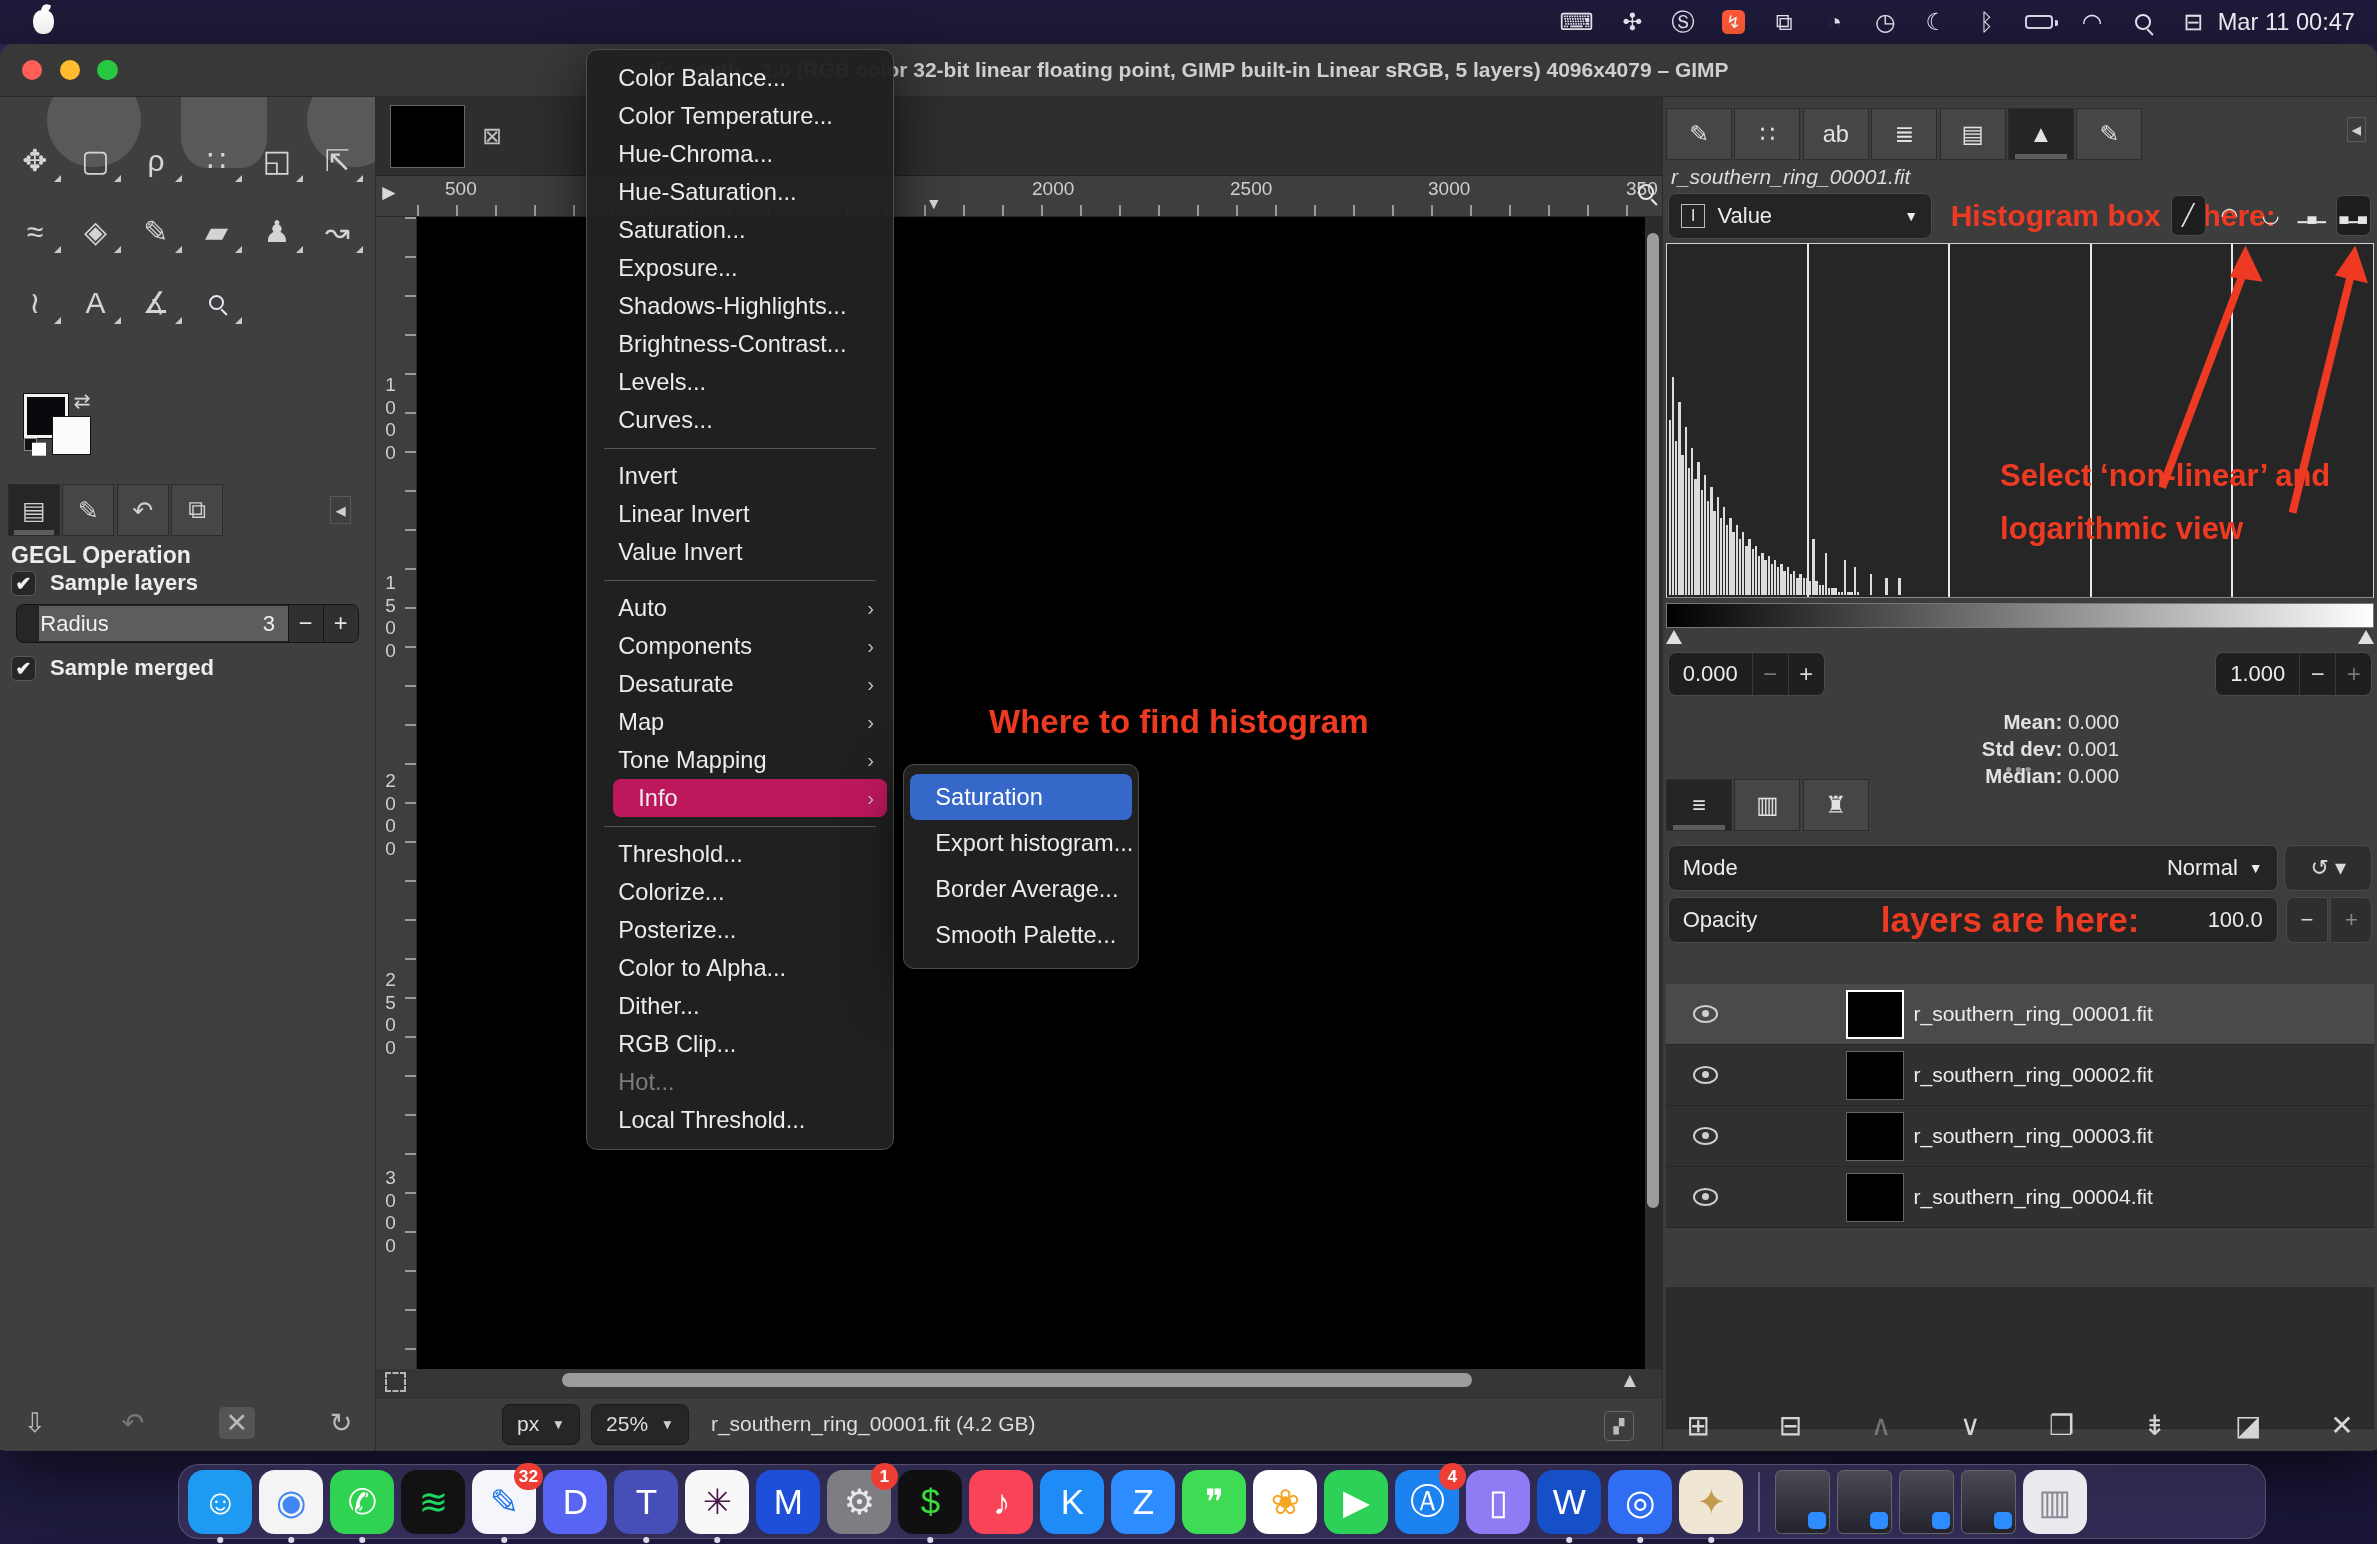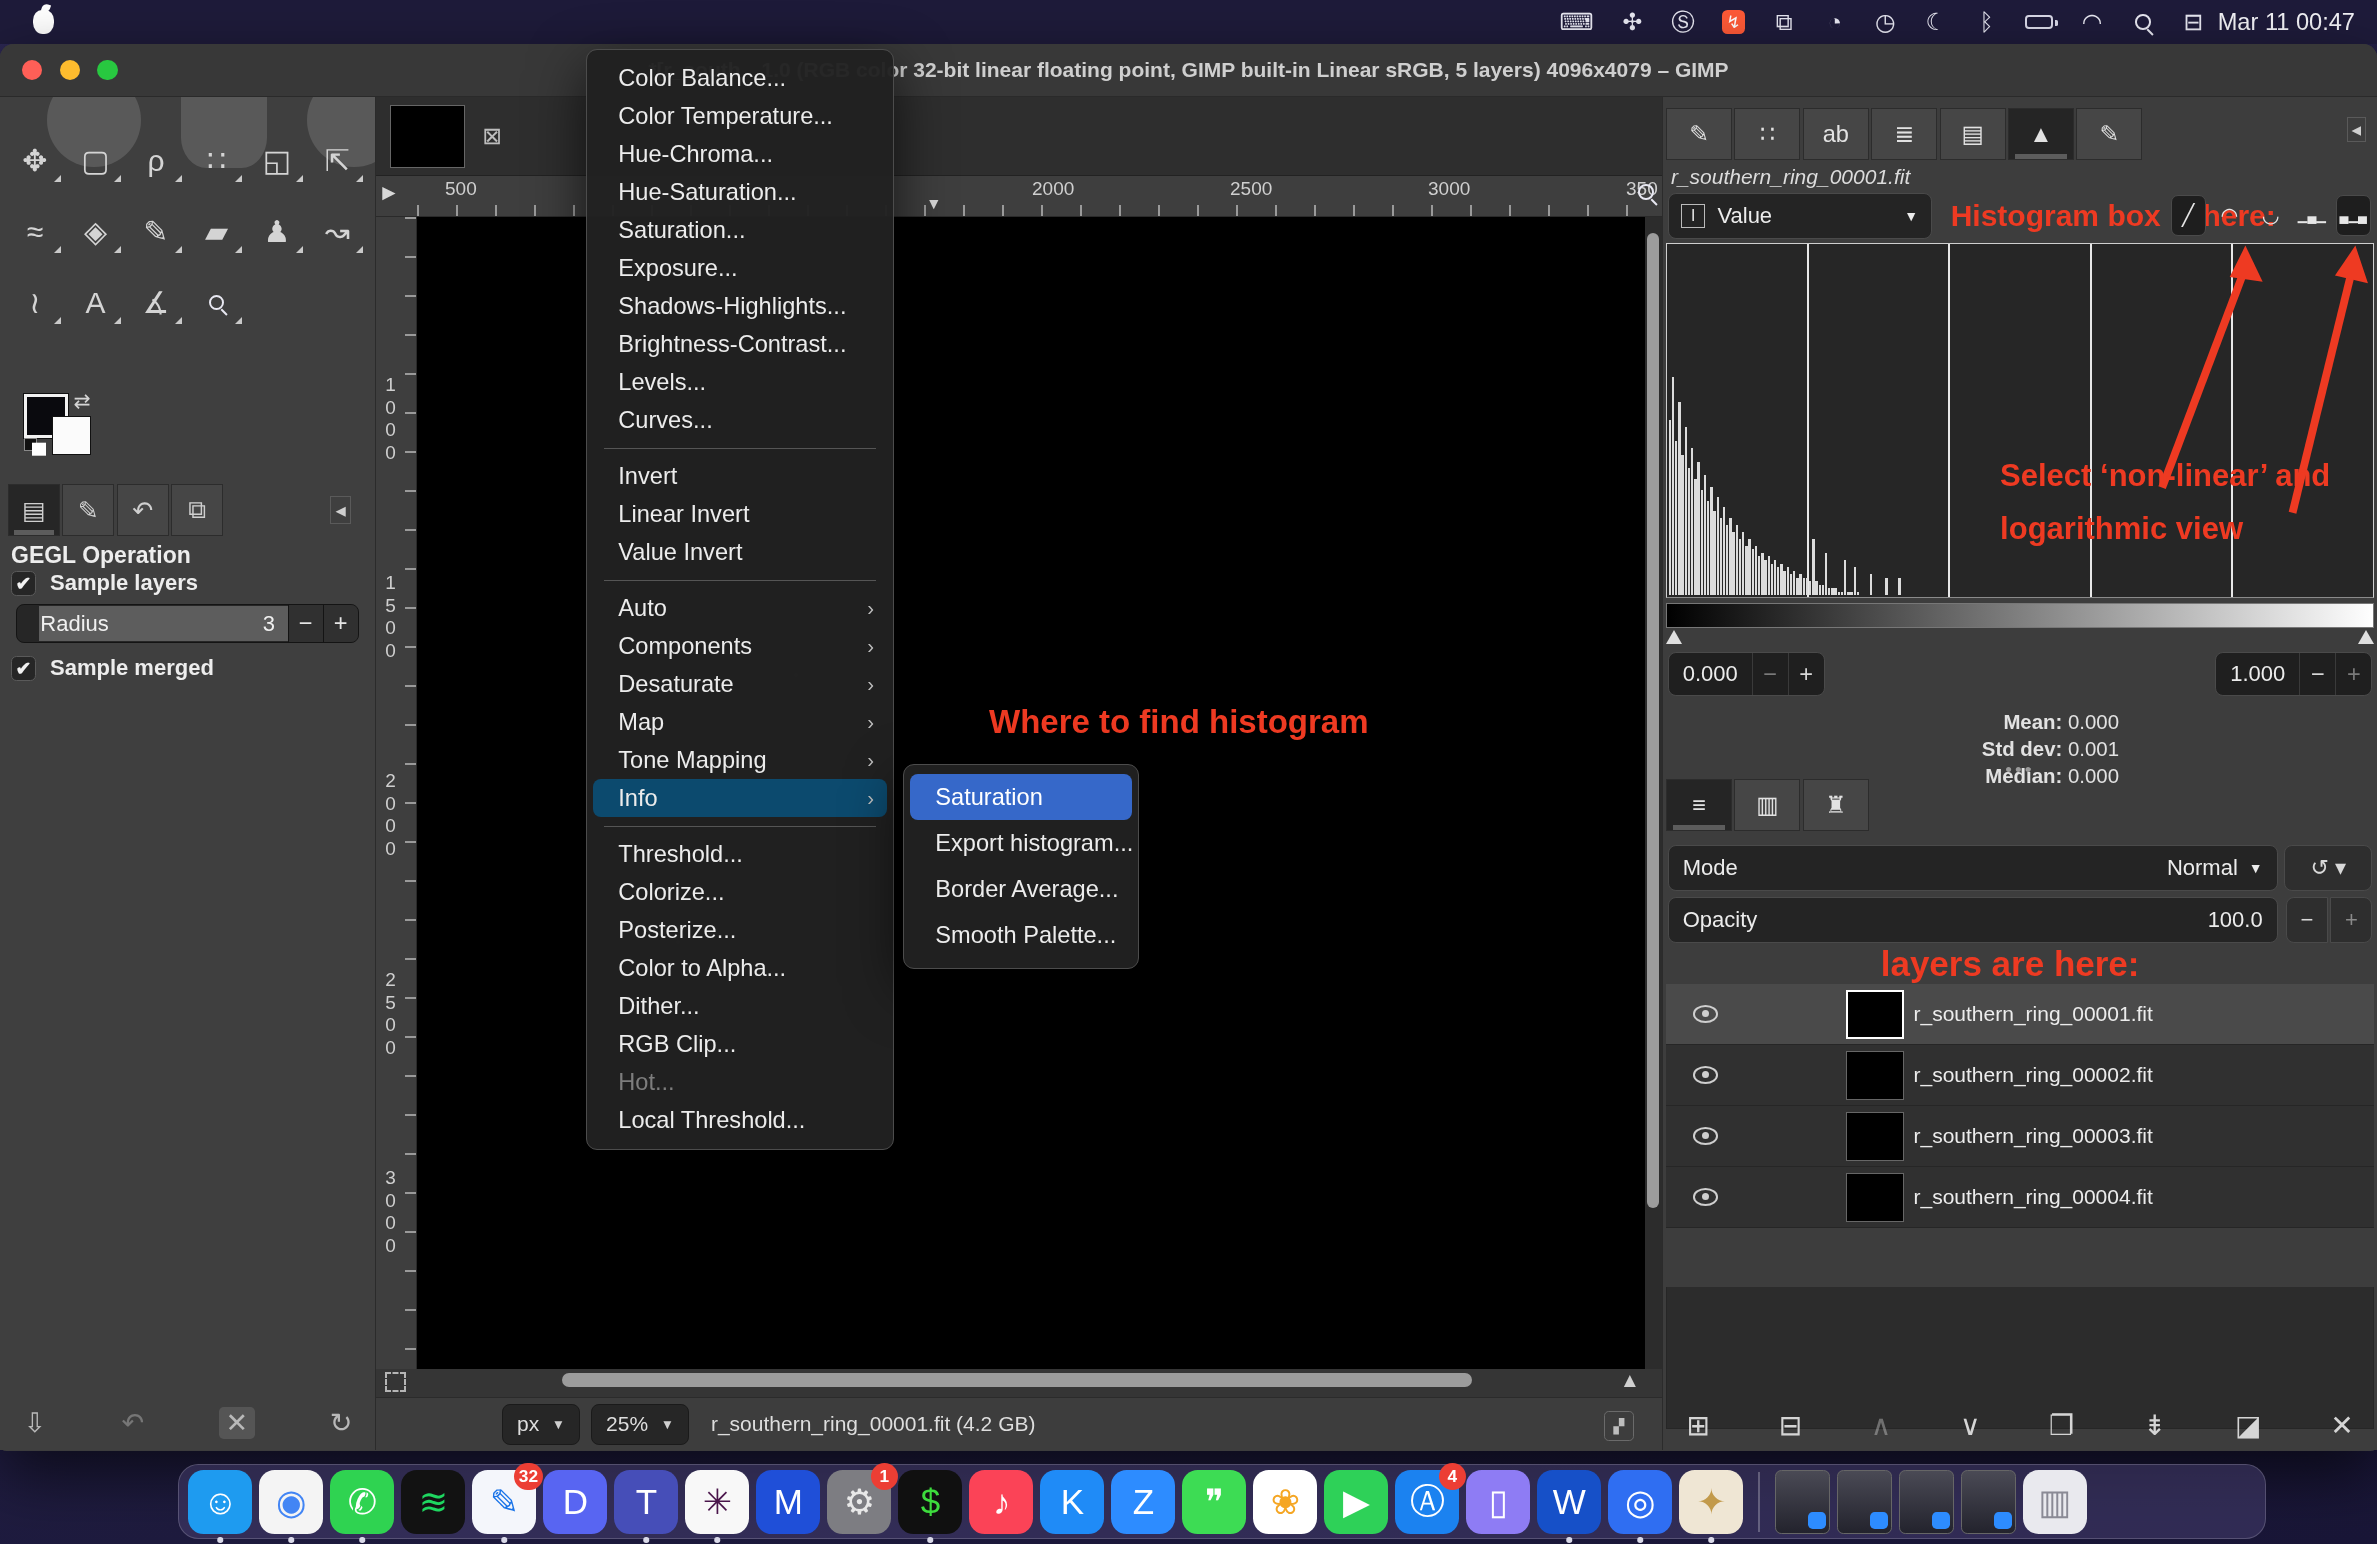--- a/index.html
+++ b/index.html
@@ -125,21 +125,21 @@
   .spin .b{width:36px;align-self:stretch;display:flex;align-items:center;justify-content:center;border-left:0.8px solid #3a3a3a;color:#d8d8d8;font-size:23.6px;}
   .spin .b.dim{color:#7a7a7a;}
   .stats{position:absolute;color:#e2e2e2;font-size:20.4px;text-align:right;line-height:27px;white-space:nowrap;}
   .stats b{font-weight:bold;}
   .grip{position:absolute;top:662px;left:0;right:0;text-align:center;color:#9a9a9a;font-size:19px;letter-spacing:3.1px;}
   .rtabs2{position:absolute;top:682px;left:3.1px;display:flex;gap:2.4px;}
   .modrow{position:absolute;left:4.7px;height:46px;background:#242424;border:0.8px solid #4a4a4a;border-radius:7.9px;display:flex;align-items:center;color:#ececec;font-size:22px;padding:0 14px;width:610px;}
   .modrow .right{margin-left:auto;display:flex;align-items:center;gap:11px;}
   .modrow .dd{font-size:14px;}
   .sqbtn{position:absolute;height:46px;background:#2e2e2e;border:0.8px solid #4a4a4a;border-radius:7.9px;display:flex;align-items:center;justify-content:center;color:#d8d8d8;font-size:22px;}
-  .redann3{position:absolute;color:#ee3a22;font-weight:bold;font-size:35px;white-space:nowrap;margin-top:44px;}
+  .redann3{position:absolute;color:#ee3a22;font-weight:bold;font-size:35px;white-space:nowrap;}
   .lhdr{position:absolute;top:835px;left:3.1px;width:708px;height:52px;background:#3a3a3a;border:0.8px solid #262626;display:flex;align-items:center;}
   .lhdr .cell{width:79px;height:100%;border-right:0.8px solid #262626;display:flex;align-items:center;justify-content:center;color:#d8d8d8;font-size:20.4px;}
   .lhdr .grow{flex:1;}
   .layers{position:absolute;top:887px;left:3.1px;width:708px;}
   .lrow{height:61px;display:flex;align-items:center;border-bottom:0.8px solid #262626;background:#303030;}
   .lrow.sel{background:#4a4a4a;}
   .lrow .eyecell{width:79px;display:flex;justify-content:center;}
   .lrow .thumb{width:58px;height:49px;background:#000;border:1.6px solid #666;margin-left:101px;}
   .lrow.sel .thumb{border:2.4px solid #fff;}
   .lrow .nm{color:#ececec;font-size:21px;margin-left:9.4px;white-space:nowrap;}
@@ -153,21 +153,21 @@
   .lockic::before{content:"";position:absolute;top:-9.4px;left:1.6px;width:9.4px;height:9.4px;border:2.4px solid #cfcfcf;border-bottom:none;border-radius:6.3px 6.3px 0 0;}
   .srch{width:17.3px;height:17.3px;border:2.4px solid #cfcfcf;border-radius:50%;position:relative;display:inline-block;}
   .srch::after{content:"";position:absolute;width:2.4px;height:9.4px;background:#cfcfcf;left:15px;top:14px;transform:rotate(-45deg);}
 
   
   .dropmenu{position:absolute;background:rgba(33,33,33,0.97);border:0.8px solid #4c4c4c;border-radius:11px;
     box-shadow:0 19px 55px rgba(0,0,0,.65);color:#ececec;font-size:23.6px;padding:9.4px 6.3px;z-index:40;}
   .colorsmenu{left:586px;top:49px;width:308px;}
   .mrow{height:38px;display:flex;align-items:center;padding:0 12.6px 0 25px;border-radius:7.9px;white-space:nowrap;}
   .mrow .arrow{margin-left:auto;color:#bdbdbd;font-size:20.4px;}
-  .mrow.hl{background:#0c4a6e;}
+  .mrow.hl{background:#be185d;margin-left:20px;}
   .mrow.selblue{background:#3668c9;color:#fff;}
   .mrow.dis{color:#7d7d7d;}
   .msep{height:0.8px;background:#555;margin:8.6px 11px;}
   .infomenu{left:903px;top:764px;width:236px;}
   .infomenu .mrow{height:46px;}
 
   
   .dock{position:absolute;left:178px;top:1464px;width:2088px;height:75px;background:rgba(70,62,110,0.55);
     border:0.8px solid rgba(255,255,255,0.18);border-radius:20.4px;display:flex;align-items:center;padding:0 9.4px;gap:7px;}
   .dicon{width:64px;height:64px;border-radius:15.7px;display:flex;align-items:center;justify-content:center;font-size:35px;position:relative;flex:0 0 auto;}

